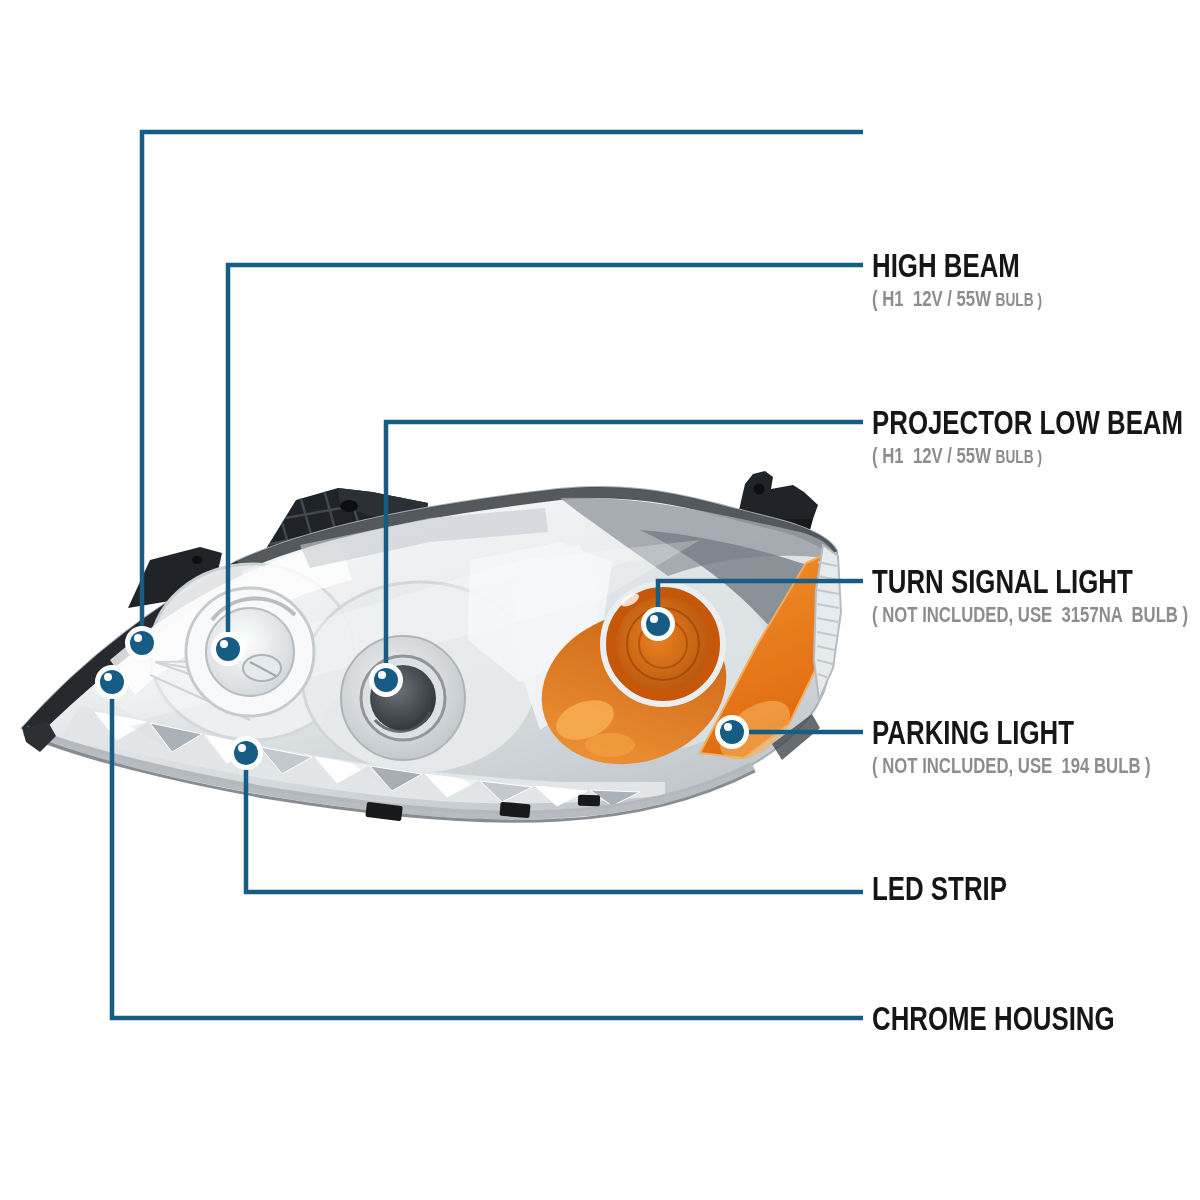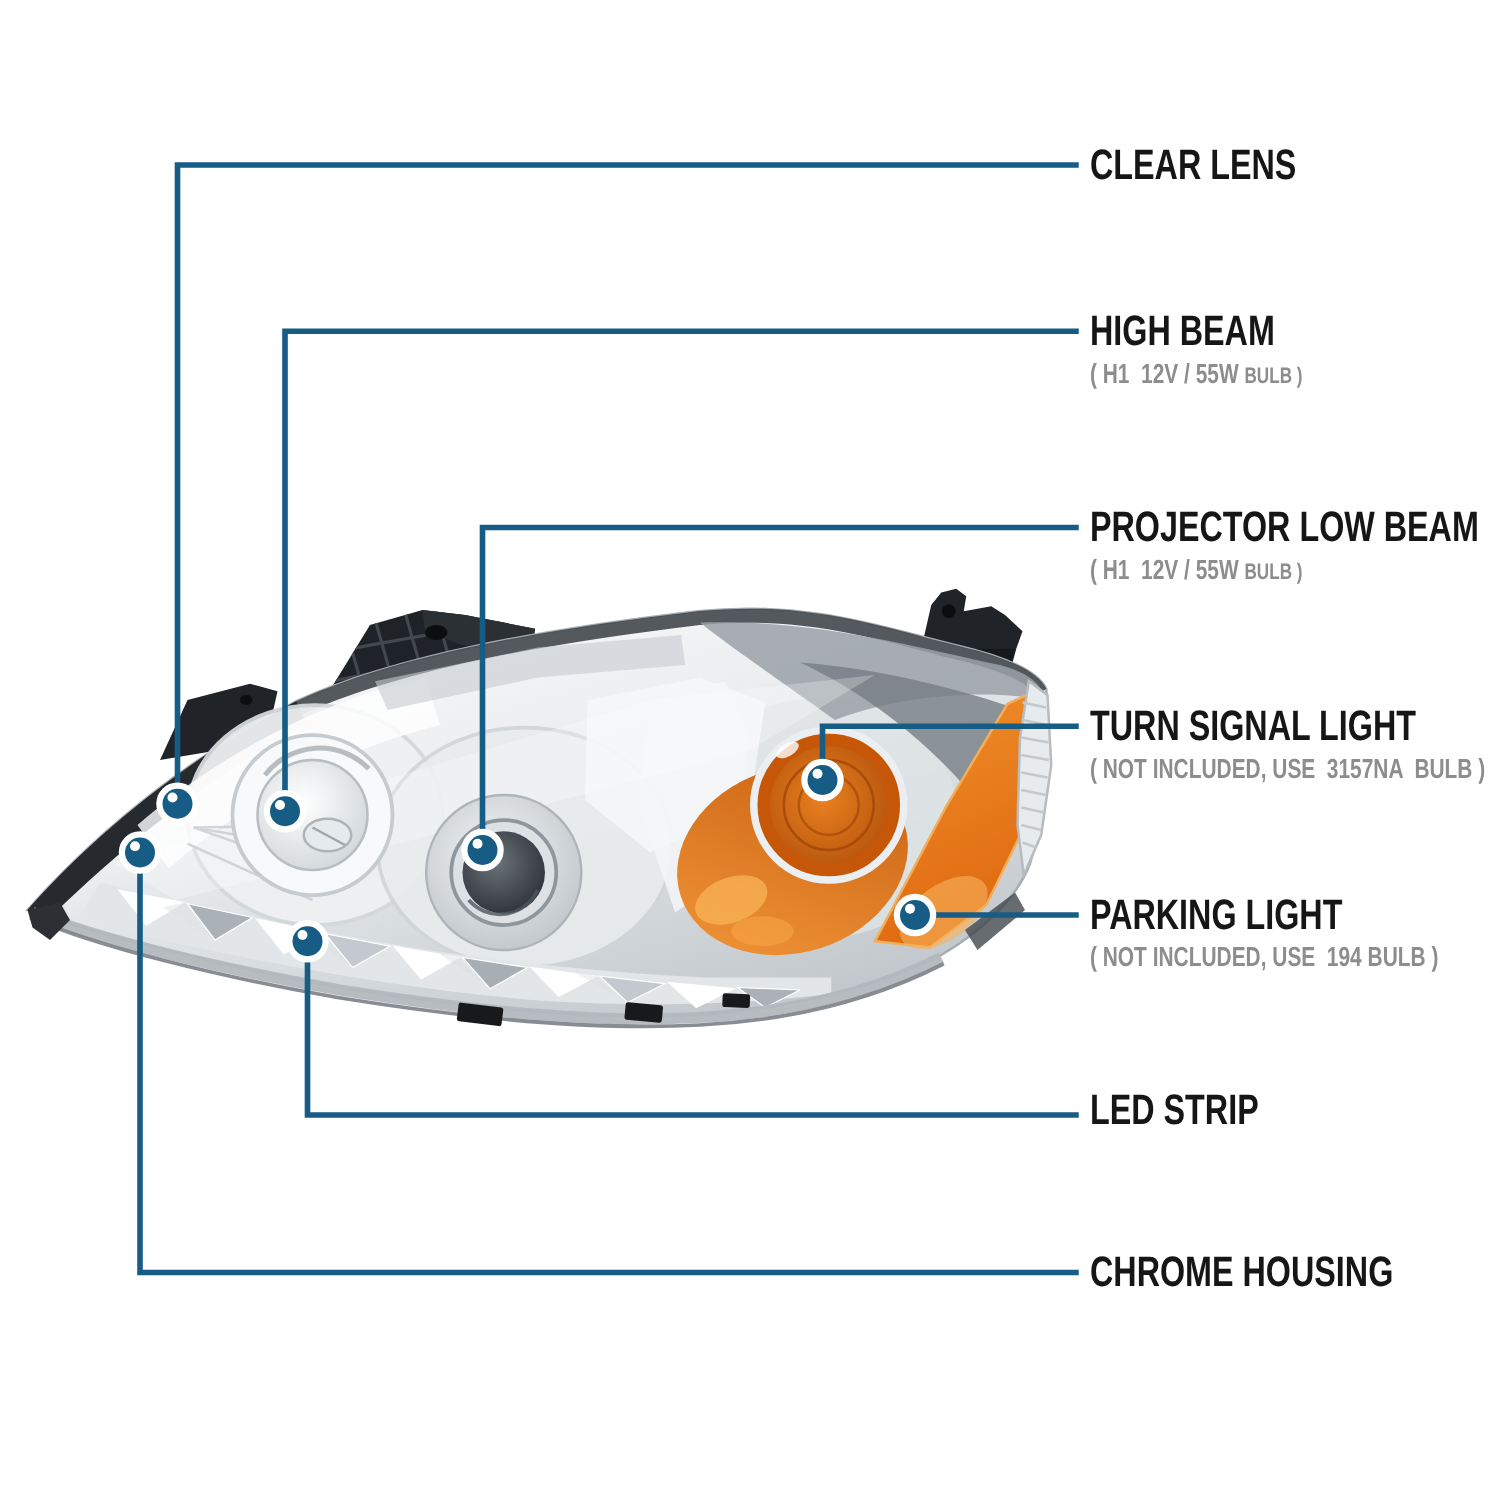--- a/index.html
+++ b/index.html
@@ -234,23 +234,20 @@
           <circle cx="242" cy="748" r="4" fill="#ffffff"></circle>
       </g>
       <g>
         <circle cx="112" cy="682" r="17" fill="#ffffff"></circle>
           <circle cx="112" cy="682" r="12" fill="#175c84"></circle>
           <circle cx="108" cy="677" r="4" fill="#ffffff"></circle>
       </g>
     </g>
   </svg>
 
-  <div class="callout-label" style="top:114px">
-    <div class="main">CLEAR LENS</div>
-  </div>
 
   <div class="callout-label" style="top:247px">
     <div class="main">HIGH BEAM</div>
     <div class="sub"><span>( H1  12V / 55W </span><span class="small">BULB )</span></div>
   </div>
 
   <div class="callout-label" style="top:404px">
     <div class="main">PROJECTOR LOW BEAM</div>
     <div class="sub"><span>( H1  12V / 55W </span><span class="small">BULB )</span></div>
   </div>

